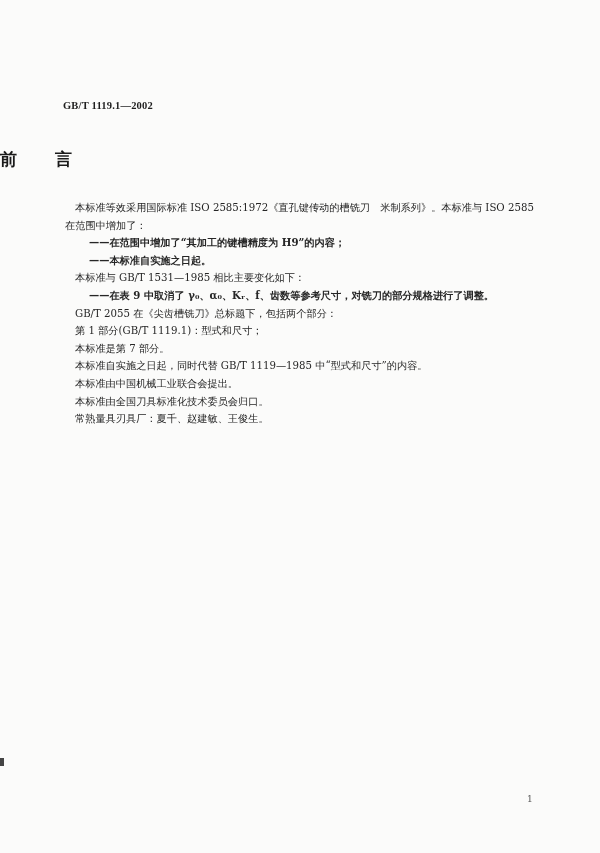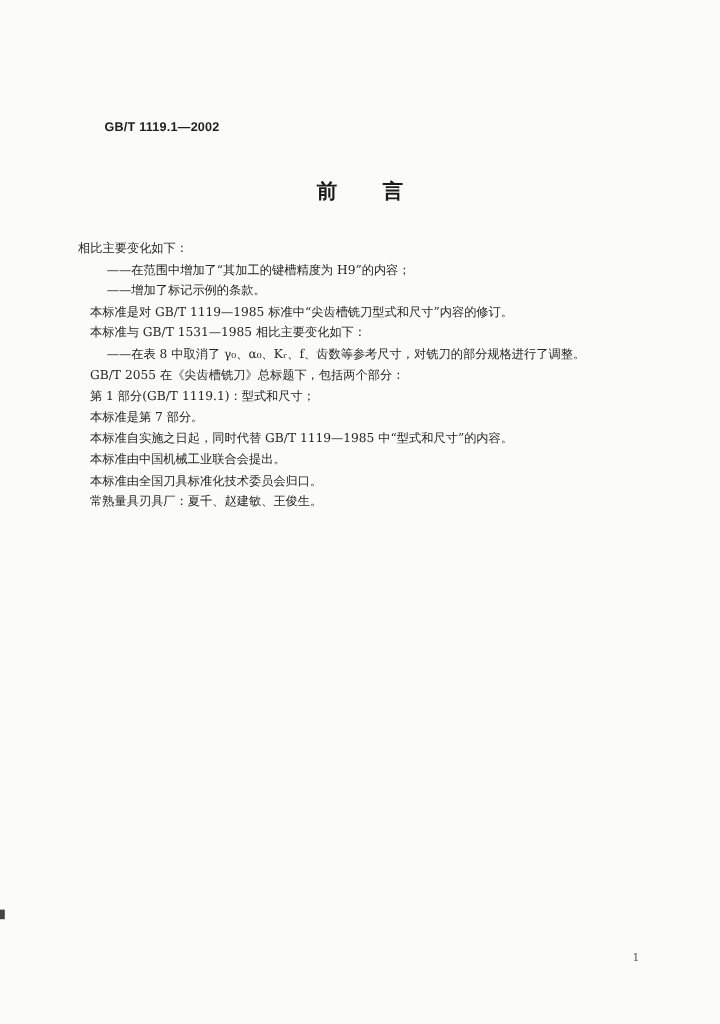--- a/index.html
+++ b/index.html
@@ -3,59 +3,59 @@
 <meta charset="utf-8">
 <style>
   html, body { margin: 0; padding: 0; }
   body {
     width: 600px; height: 853px; background: #fbfbfa; position: relative;
     overflow: hidden; color: #222;
     font-family: "DejaVu Serif", "Liberation Serif", serif;
   }
   .header-id {
     position: absolute; left: 63px; top: 100px;
-    font-family: Liberation Sans, sans-serif;
-    font-size: 10.5px; font-weight: bold; color: #1e1e1e; letter-spacing: 0.2px; margin-left: 24px;
+    font-family: Liberation Serif, serif;
+    font-size: 10.5px; font-weight: bold; color: #1e1e1e; letter-spacing: 0.2px;
   }
   .title {
-    position: absolute; left: 0; right: 0; top: 148px; text-align: center;
+    position: absolute; left: 0; right: 0; top: 148px; text-align: left;
     font-size: 17px; font-weight: bold; color: #1a1a1a;
   }
   .title span { display: inline-block; }
   .title .gap { width: 38px; }
   .body {
     position: absolute; left: 75px; top: 199px; width: 500px;
     font-size: 10.2px; line-height: 17.6px; color: #262626;
   }
   .line { white-space: nowrap; }
   .cont { margin-left: -10px; }
-  .dash-item { padding-left: 14px; }
+  .dash-item { padding-left: 14px; font-weight: bold; }
   .page-num {
     position: absolute; left: 527px; top: 794px; font-size: 9px; color: #555;
   }
   .margin-mark {
     position: absolute; left: 0; top: 758px; width: 4px; height: 8px; background: #444;
   }
 </style>
 </head>
 <body>
 
 <div class="header-id">GB/T 1119.1—2002</div>
 
 <div class="title">
   <span>前</span><span class="gap"></span><span>言</span>
 </div>
 
 <div class="body">
-  <div class="line cont">相比主要变化如下：</div>
+  <div class="line">本标准等效采用国际标准 ISO 2585:1972《直孔键传动的槽铣刀　米制系列》。本标准与 ISO 2585</div>
+  <div class="line cont">在范围中增加了：</div>
   <div class="line dash-item">——在范围中增加了“其加工的键槽精度为 H9”的内容；</div>
-  <div class="line dash-item">——增加了标记示例的条款。</div>
-  <div class="line">本标准是对 GB/T 1119—1985 标准中“尖齿槽铣刀型式和尺寸”内容的修订。</div>
+  <div class="line dash-item">——本标准自实施之日起。</div>
   <div class="line">本标准与 GB/T 1531—1985 相比主要变化如下：</div>
-  <div class="line dash-item">——在表 8 中取消了 γ₀、α₀、Kᵣ、f、齿数等参考尺寸，对铣刀的部分规格进行了调整。</div>
+  <div class="line dash-item">——在表 9 中取消了 γ₀、α₀、Kᵣ、f、齿数等参考尺寸，对铣刀的部分规格进行了调整。</div>
   <div class="line">GB/T 2055 在《尖齿槽铣刀》总标题下，包括两个部分：</div>
   <div class="line">第 1 部分(GB/T 1119.1)：型式和尺寸；</div>
   <div class="line">本标准是第 7 部分。</div>
   <div class="line">本标准自实施之日起，同时代替 GB/T 1119—1985 中“型式和尺寸”的内容。</div>
   <div class="line">本标准由中国机械工业联合会提出。</div>
   <div class="line">本标准由全国刀具标准化技术委员会归口。</div>
   <div class="line">常熟量具刃具厂：夏千、赵建敏、王俊生。</div>
 </div>
 
 <div class="margin-mark"></div>

